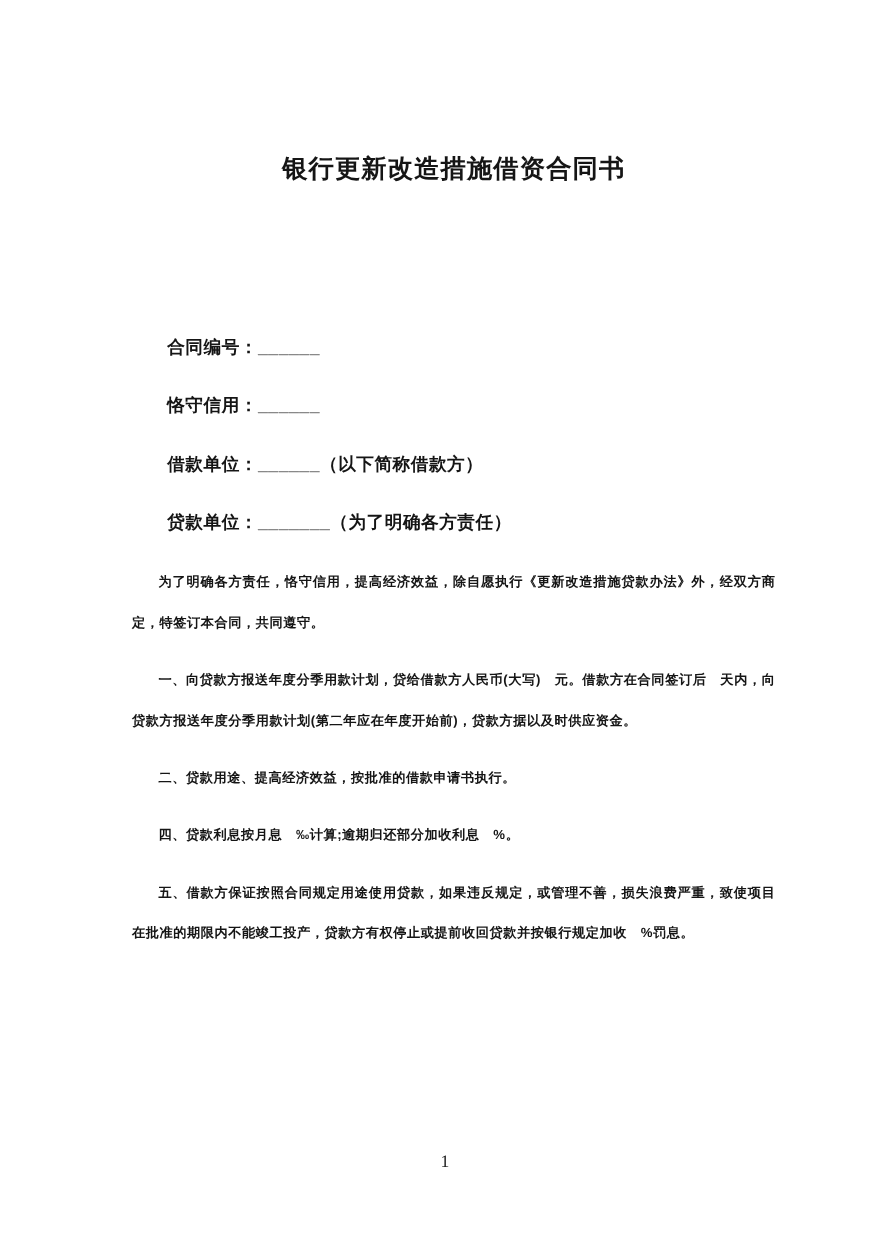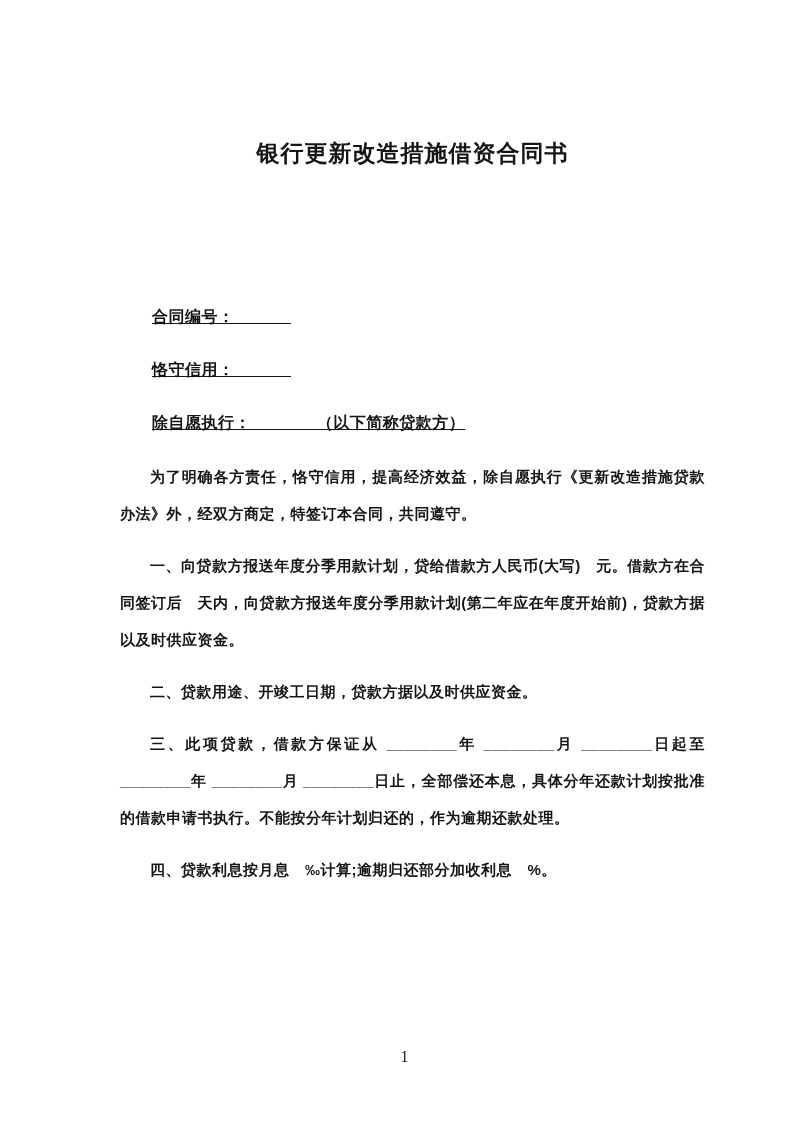--- a/index.html
+++ b/index.html
@@ -30,28 +30,27 @@
   .fields {
     margin: 130px 104px 0 104px;
   }
   .field {
     margin: 0 0 17px 0;
     font-size: 16px;
     line-height: 36px;
     text-indent: 2em;
     letter-spacing: 0.5px;
     white-space: pre-wrap;
-    text-decoration: underline;
   }
   .body-text {
     margin: 4px 104px 0 104px;
   }
   .para {
     margin: 0 0 15px 0;
-    font-size: 15px;
+    font-size: 12px;
     line-height: 37px;
     text-indent: 2em;
     text-align: justify;
     letter-spacing: 0.5px;
     white-space: pre-wrap;
   }
   .footer {
     position: absolute;
     left: 0;
     right: 0;
@@ -66,28 +65,29 @@
 </head>
 <body>
 
 <div class="page">
 
   <h1 class="title">银行更新改造措施借资合同书</h1>
 
   <div class="fields">
     <p class="field">合同编号：______</p>
     <p class="field">恪守信用：______</p>
-    <p class="field">除自愿执行：_______（以下简称贷款方）</p>
+    <p class="field">借款单位：______（以下简称借款方）</p>
+    <p class="field">贷款单位：_______（为了明确各方责任）</p>
   </div>
 
   <div class="body-text">
     <p class="para">为了明确各方责任，恪守信用，提高经济效益，除自愿执行《更新改造措施贷款办法》外，经双方商定，特签订本合同，共同遵守。</p>
     <p class="para">一、向贷款方报送年度分季用款计划，贷给借款方人民币(大写)　元。借款方在合同签订后　天内，向贷款方报送年度分季用款计划(第二年应在年度开始前)，贷款方据以及时供应资金。</p>
-    <p class="para">二、贷款用途、开竣工日期，贷款方据以及时供应资金。</p>
-    <p class="para">三、此项贷款，借款方保证从 ________年 ________月 ________日起至 ________年 ________月 ________日止，全部偿还本息，具体分年还款计划按批准的借款申请书执行。不能按分年计划归还的，作为逾期还款处理。</p>
+    <p class="para">二、贷款用途、提高经济效益，按批准的借款申请书执行。</p>
     <p class="para">四、贷款利息按月息　‰计算;逾期归还部分加收利息　%。</p>
+    <p class="para">五、借款方保证按照合同规定用途使用贷款，如果违反规定，或管理不善，损失浪费严重，致使项目在批准的期限内不能竣工投产，贷款方有权停止或提前收回贷款并按银行规定加收　%罚息。</p>
   </div>
 
   <div class="footer">
     <span>1</span>
   </div>
 
 </div>
 
 </body></html>

